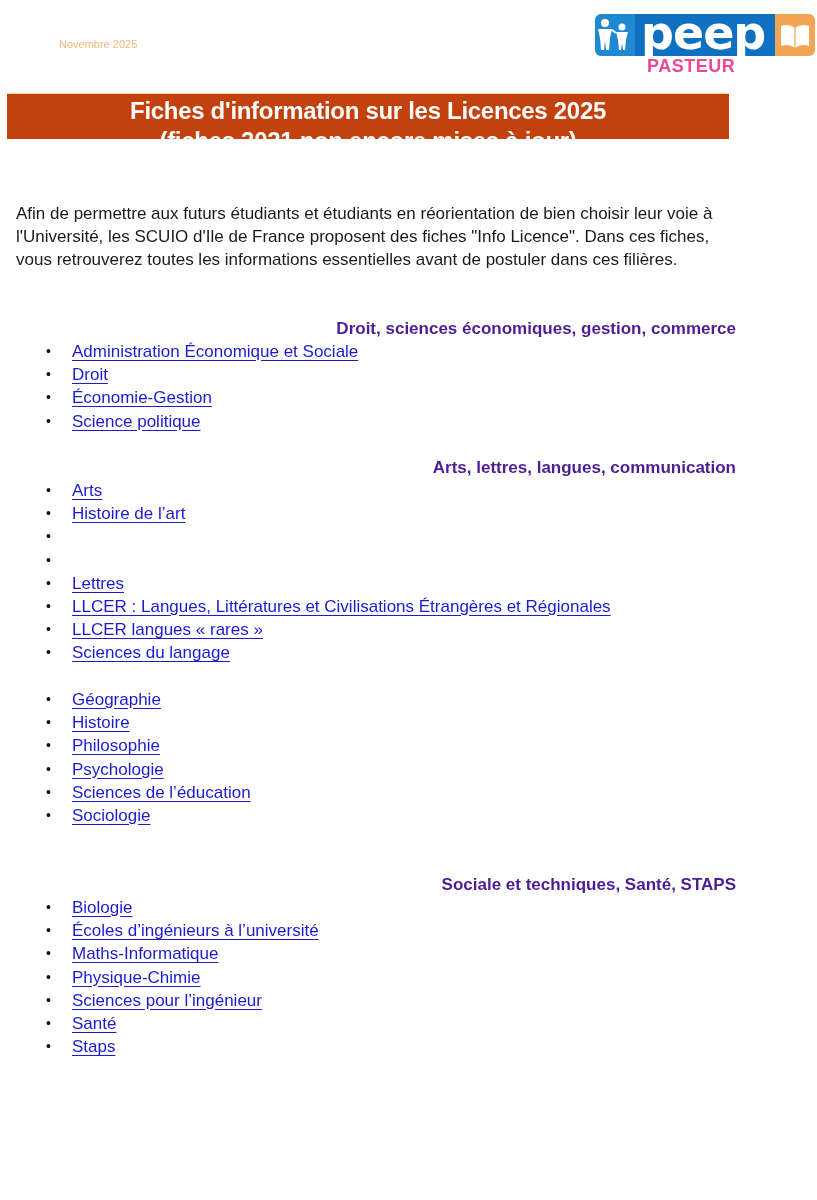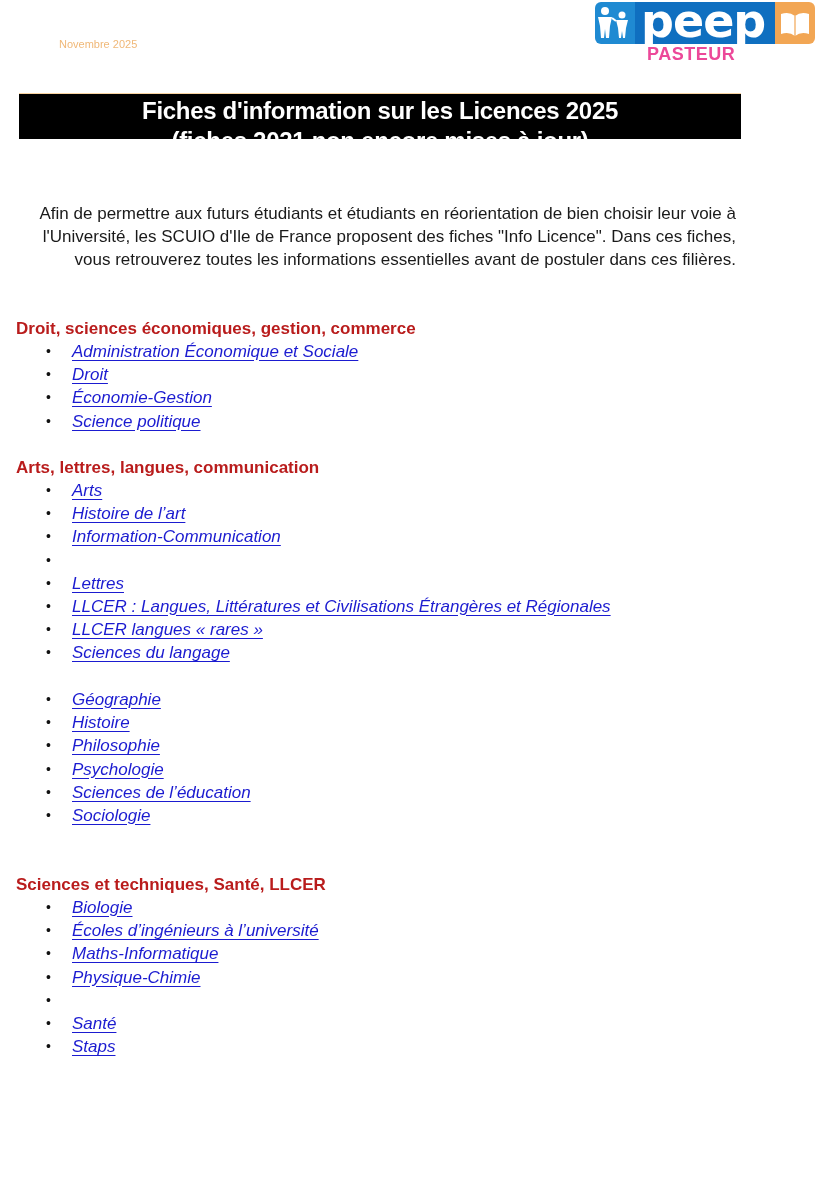--- a/index.html
+++ b/index.html
@@ -1,40 +1,40 @@
 <!DOCTYPE html>
 <html><head>
 <meta charset="utf-8">
 <style>
   * { box-sizing: border-box; margin: 0; padding: 0; }
   html, body { width: 817px; height: 1200px; background: #ffffff; overflow: hidden; }
   body { position: relative; font-family: "Liberation Sans", "DejaVu Sans", sans-serif; color: #111111; }
 
   .date { position: absolute; left: 16px; top: 38px; font-size: 11px; color: #f0b878; padding-left: 43px; }
 
-  .logo { position: absolute; left: 595px; top: 2px; width: 220px; height: 64px; }
+  .logo { position: absolute; left: 595px; top: 14px; width: 220px; height: 64px; }
   .logo-bar { position: absolute; left: 0; top: 0; width: 220px; height: 42px; border-radius: 6px; overflow: hidden; display: flex; }
   .logo-left { width: 40px; height: 42px; background: #1f8ad2; position: relative; }
   .logo-mid { width: 140px; height: 42px; background: #0f6fc0; position: relative; }
   .logo-right { width: 40px; height: 42px; background: #f2a654; position: relative; }
   .logo-word { position: absolute; left: 6px; top: -8px; font-size: 46px; font-weight: bold; color: #ffffff; letter-spacing: -1px; font-family: "DejaVu Sans", sans-serif; }
   .logo-sub { position: absolute; left: 52px; top: 42px; font-size: 18px; font-weight: bold; color: #ec4899; letter-spacing: 0.5px; }
 
-  .banner { position: absolute; left: 19px; top: 93px; width: 722px; height: 46px; background: #000000; border-top: 1px solid #fbd5a2; }
+  .banner { position: absolute; left: 7px; top: 93px; width: 722px; height: 46px; background: #c2410c; border-top: 1px solid #fbd5a2; }
   .banner-line { display: block; text-align: center; color: #ffffff; font-weight: bold; font-size: 24px; line-height: 30px; letter-spacing: -0.3px; }
   .banner-line:first-child { margin-top: 2px; }
 
-  .intro { position: absolute; left: 16px; top: 202px; width: 720px; font-size: 17px; line-height: 23px; color: #1a1a1a; text-align: right; }
+  .intro { position: absolute; left: 16px; top: 202px; width: 720px; font-size: 17px; line-height: 23px; color: #1a1a1a; }
 
   .section { position: absolute; left: 16px; width: 720px; }
-  .section-title { font-size: 17px; font-weight: bold; line-height: 23px; color: #b91c1c; }
+  .section-title { font-size: 17px; font-weight: bold; line-height: 23px; color: #4c1d95; text-align: right; }
   .items { list-style: none; }
   .item { position: relative; height: 23.2px; line-height: 23px; font-size: 17px; }
   .bullet { position: absolute; left: 30px; top: 0; font-size: 14px; color: #111; }
-  .link { position: absolute; left: 56px; top: 0; color: #1b1bd0; text-decoration: underline; text-underline-offset: 3px; white-space: nowrap; cursor: pointer; font-style: italic; }
+  .link { position: absolute; left: 56px; top: 0; color: #1b1bd0; text-decoration: underline; text-underline-offset: 3px; white-space: nowrap; cursor: pointer; }
 </style>
 </head>
 <body>
 
 <div class="date">Novembre 2025</div>
 
 <div class="logo">
   <div class="logo-bar">
     <div class="logo-left">
       <svg width="40" height="42" viewBox="0 0 40 42">
@@ -94,21 +94,20 @@
     <li class="item">
         <span class="bullet">•</span>
         <a class="link">Arts</a>
       </li>
     <li class="item">
         <span class="bullet">•</span>
         <a class="link">Histoire de l’art</a>
       </li>
     <li class="item">
         <span class="bullet">•</span>
-        <a class="link">Information-Communication</a>
       </li>
     <li class="item">
         <span class="bullet">•</span>
       </li>
     <li class="item">
         <span class="bullet">•</span>
         <a class="link">Lettres</a>
       </li>
     <li class="item">
         <span class="bullet">•</span>
@@ -148,40 +147,41 @@
         <a class="link">Sciences de l’éducation</a>
       </li>
     <li class="item">
         <span class="bullet">•</span>
         <a class="link">Sociologie</a>
       </li>
   </ul>
 </div>
 
 <div class="section" style="top:873px;">
-  <div class="section-title">Sciences et techniques, Santé, LLCER</div>
+  <div class="section-title">Sociale et techniques, Santé, STAPS</div>
   <ul class="items">
     <li class="item">
         <span class="bullet">•</span>
         <a class="link">Biologie</a>
       </li>
     <li class="item">
         <span class="bullet">•</span>
         <a class="link">Écoles d’ingénieurs à l’université</a>
       </li>
     <li class="item">
         <span class="bullet">•</span>
         <a class="link">Maths-Informatique</a>
       </li>
     <li class="item">
         <span class="bullet">•</span>
         <a class="link">Physique-Chimie</a>
       </li>
     <li class="item">
         <span class="bullet">•</span>
+        <a class="link">Sciences pour l’ingénieur</a>
       </li>
     <li class="item">
         <span class="bullet">•</span>
         <a class="link">Santé</a>
       </li>
     <li class="item">
         <span class="bullet">•</span>
         <a class="link">Staps</a>
       </li>
   </ul>

